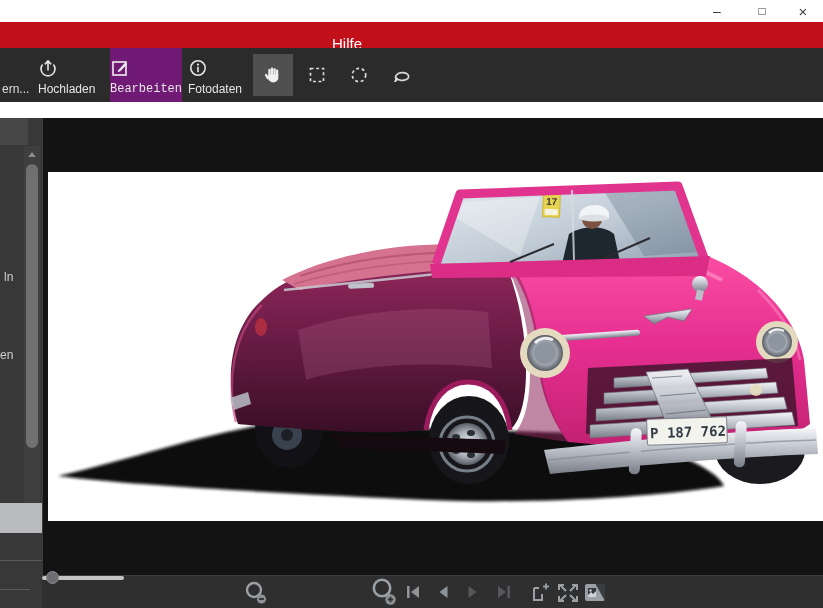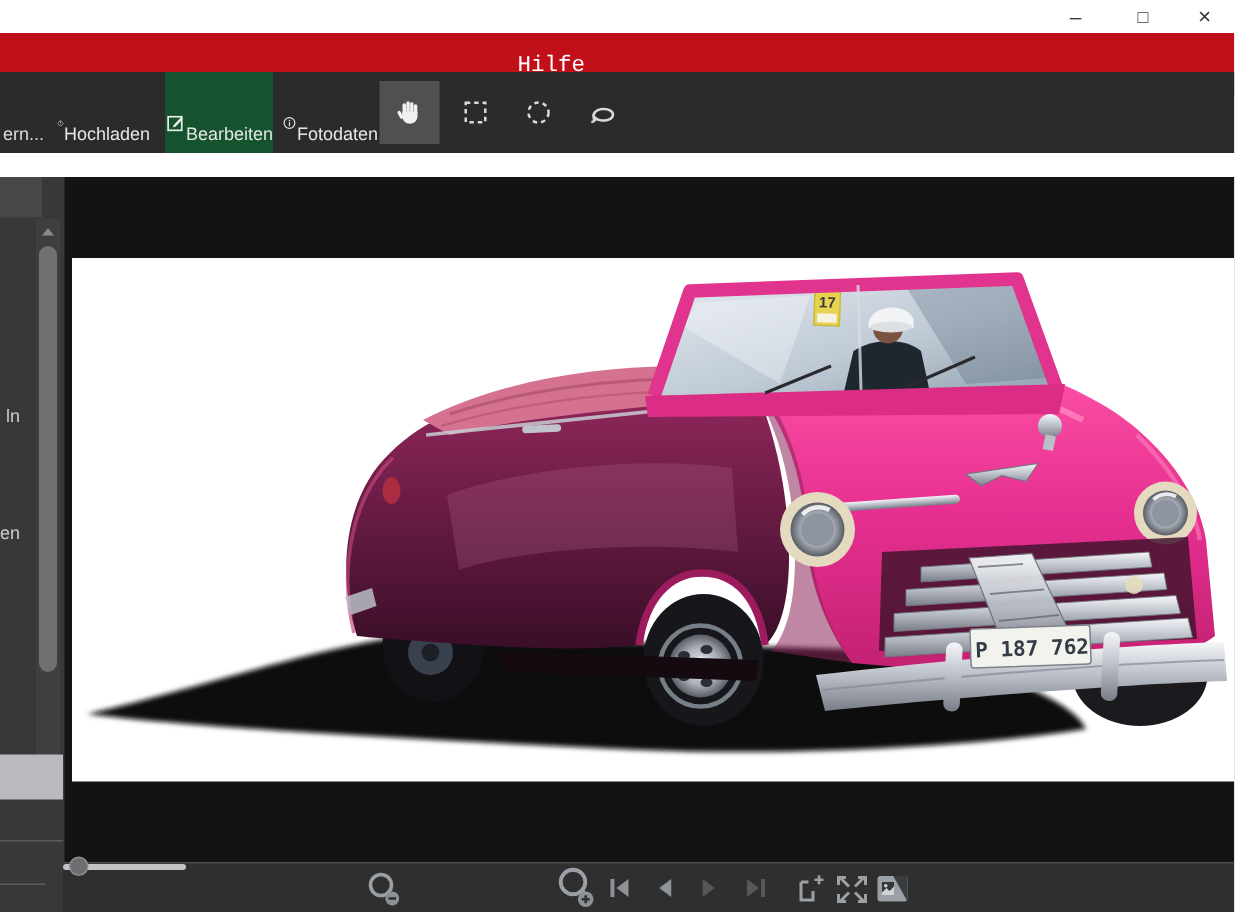--- a/index.html
+++ b/index.html
@@ -11,32 +11,32 @@
   #titlebar { position:absolute; left:0; top:0; width:823px; height:22px; background:#ffffff; }
   .winbtn { position:absolute; top:0; width:34px; height:22px; display:flex; align-items:center; justify-content:center;
             color:#3b3b3b; font-size:13px; line-height:1; cursor:default; }
   #btn-min { left:700px; font-size:14px; }
   #btn-max { left:745px; font-size:12px; }
   #btn-close { left:786px; font-size:15px; }
 
   
   #menubar { position:absolute; left:0; top:22px; width:823px; height:42px; background:#c11019; border-bottom:1px solid #9c0d14; }
   .menu-item { position:absolute; top:0; height:42px; display:flex; align-items:center; color:#ffffff; font-size:15px; }
-  #menu-hilfe { left:345px;font-family:Liberation Mono, monospace; }
+  #menu-hilfe { left:332px; }
   #menu-optionen { left:409px; }
   #menu-chevron { position:absolute; left:383px; top:24px; width:12px; height:10px; }
   #menu-chevron:after { content:""; position:absolute; left:1px; top:3px; border-left:5px solid transparent;
       border-right:5px solid transparent; border-top:5px solid #ffffff; }
 
   
   #toolbar { position:absolute; left:0; top:48px; width:823px; height:54px; background:#2b2b2b; }
-  .tb-btn { position:absolute; top:0; height:54px; display:flex; flex-direction:row; align-items:flex-end;
+  .tb-btn { position:absolute; top:0; height:54px; display:flex; flex-direction:column; align-items:flex-start;
             justify-content:flex-end; padding-bottom:6px; color:#e6e6e6; font-size:12px; }
   .tb-btn svg { margin-bottom:4px; }
-  .tb-btn.selected { background:#14532d; }
+  .tb-btn.selected { background:#701a75;font-family:Liberation Mono, monospace; }
   #tb-trunc { position:absolute; left:2px; bottom:6px; color:#dcdcdc; font-size:12px; }
   .tool-btn { position:absolute; top:6px; width:40px; height:42px; display:flex; align-items:center; justify-content:center; }
   .tool-btn.selected { background:#505050; }
 
   
   #sidebar { position:absolute; left:0; top:118px; width:42px; height:490px; background:#383838;text-align:center; }
   #sb-topblock { position:absolute; left:0; top:0; width:28px; height:27px; background:#474747; }
   .sb-text { position:absolute; color:#cfcfcf; font-size:12px; }
   #sb-item-0 { left:4px; top:152px; }
   #sb-item-1 { left:0px; top:230px; }

